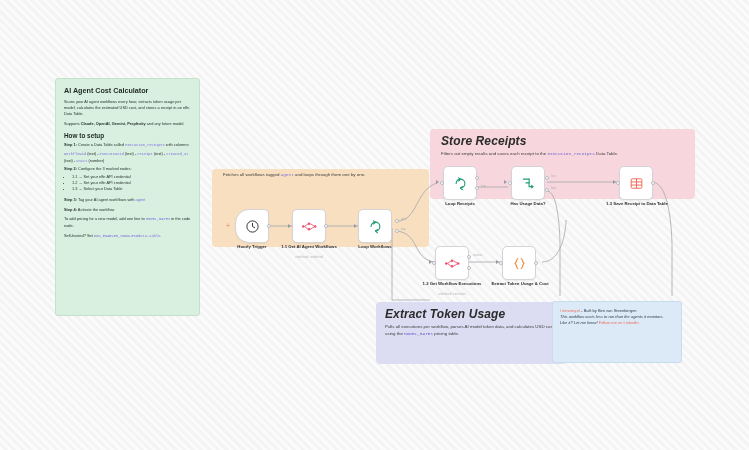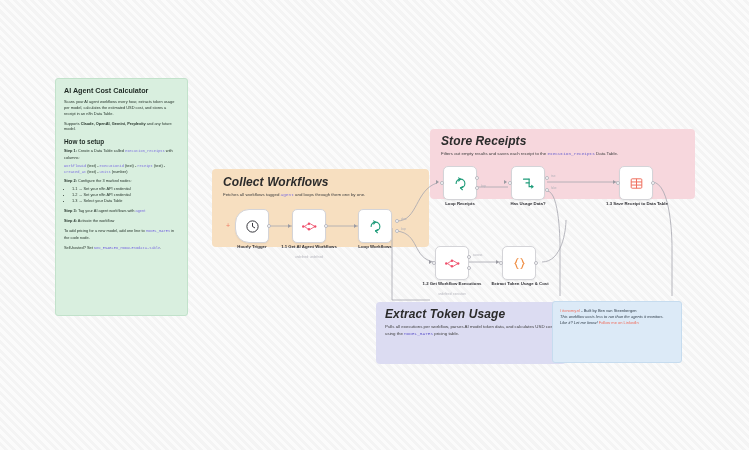--- a/index.html
+++ b/index.html
@@ -25,21 +25,21 @@
   .section .s-desc{
     font-size:4.4px;color:#3d3d3d;line-height:1.45;margin-top:2.5px;
   }
   .mono{font-family:"Liberation Mono", monospace;}
   .lnk{color:#7c6ee0;}
   .lnk-b{color:#6b62cf;}
   .lnk-r{color:#ef6f5e;}
 
   
   #info-panel{
-    position:absolute;left:55px;top:78px;width:133px;height:238px;
+    position:absolute;left:55px;top:78px;width:145px;height:238px;
     background:#d9efdf;border:1px solid #c2e2cb;border-radius:3px;
     box-sizing:border-box;padding:7px 8px 6px 8px;overflow:hidden;
   }
   #info-panel h1{font-size:7.2px;margin:0 0 4px 0;color:#1f2a24;font-weight:bold;}
   #info-panel h2{font-size:6.4px;margin:6px 0 3px 0;color:#1f2a24;font-weight:bold;}
   #info-panel p{font-size:3.9px;line-height:1.5;margin:0 0 4px 0;color:#27352c;}
   #info-panel .step{font-size:3.9px;line-height:1.5;margin:0 0 2px 0;color:#27352c;}
   #info-panel .step b{font-weight:bold;}
   #info-panel ul{margin:1px 0 4px 0;padding-left:8px;}
   #info-panel li{font-size:3.9px;line-height:1.6;color:#27352c;}
@@ -86,21 +86,20 @@
   }
   #credit-note .c-line{font-size:4px;line-height:1.55;color:#33404d;}
   #credit-note .c-italic{font-style:italic;}
 </style>
 </head>
 <body>
 
 <div id="canvas">
 
   <div class="section" style="left:212px;top:169px;width:217px;height:78px;background:#f7dfc0;">
-    <div class="s-title" style="padding:7px 0 0 11px;">Collect Workflows</div>
     <div class="s-desc" style="padding:0 10px 0 11px;"><span>Fetches all workflows tagged </span><span class="mono lnk">agent</span><span> and loops through them one by one.</span></div>
   </div>
 
   <div class="section" style="left:430px;top:129px;width:265px;height:70px;background:#f7d7dd;">
     <div class="s-title" style="padding:6px 0 0 11px;">Store Receipts</div>
     <div class="s-desc" style="padding:0 10px 0 11px;"><span>Filters out empty results and saves each receipt to the </span><span class="mono lnk-b">execution_receipts</span><span> Data Table.</span></div>
   </div>
 
   <div class="section" style="left:376px;top:302px;width:190px;height:62px;background:#dcdcf2;">
     <div class="s-title" style="padding:6px 0 0 9px;">Extract Token Usage</div>

